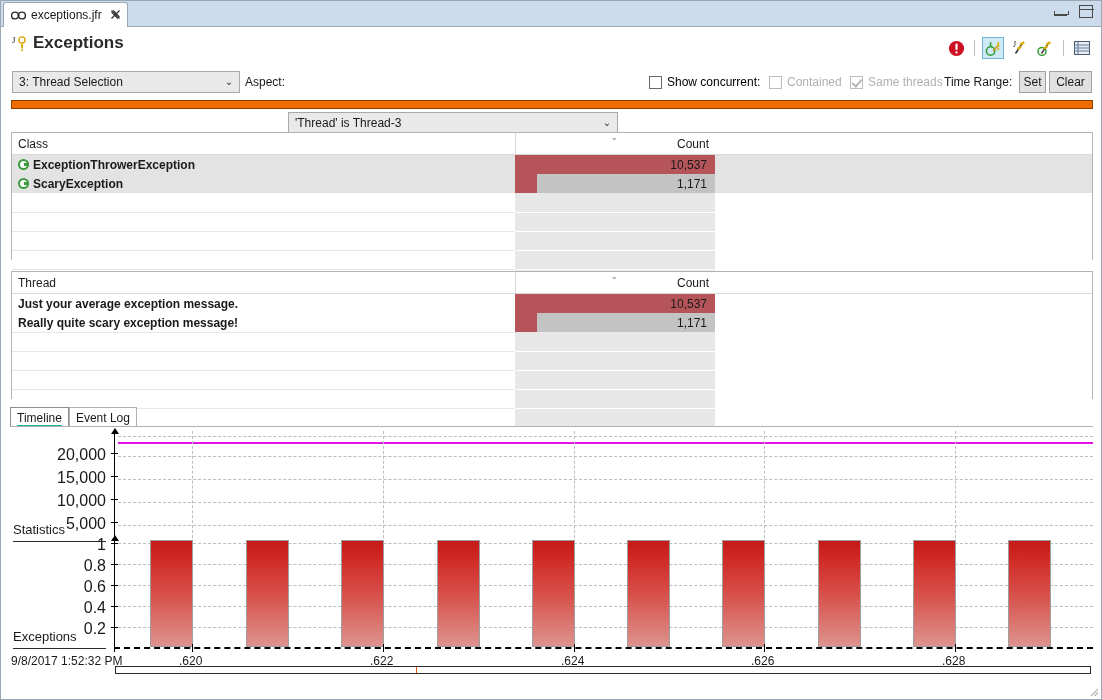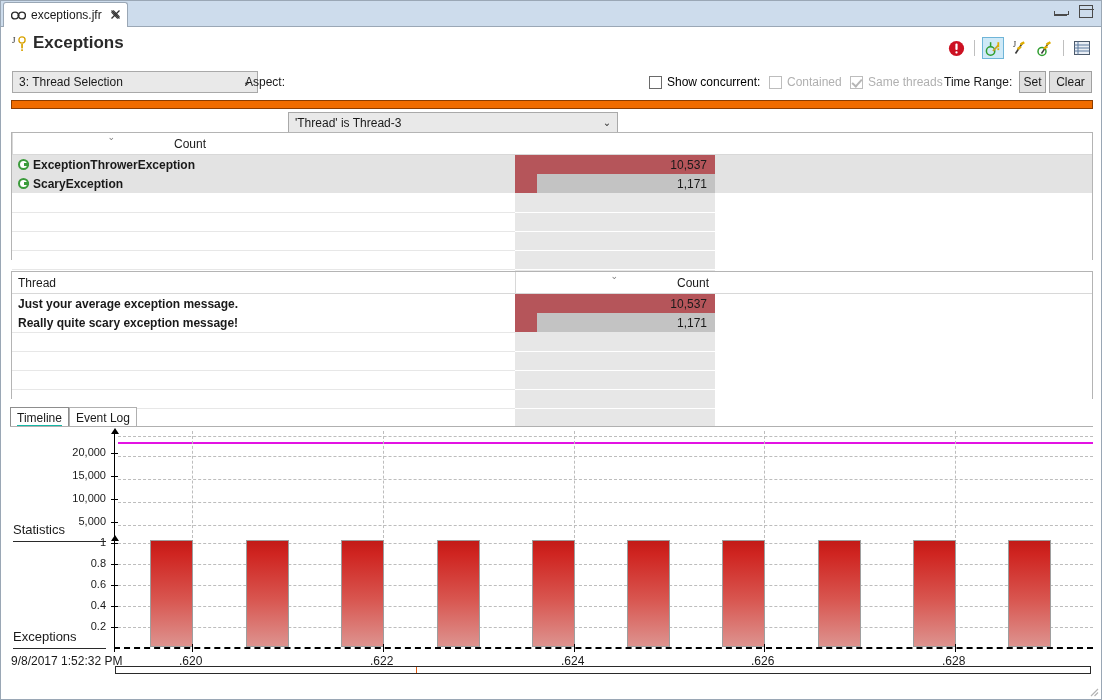--- a/index.html
+++ b/index.html
@@ -190,21 +190,21 @@
     position: absolute; left: 0; top: 425px; width: 1100px; height: 250px;
     background: #ffffff;
   }
   .lane-label {
     position: absolute; font-size: 13px; color: #1a1a1a;
   }
   .lane-rule {
     position: absolute; height: 1px; background: #2a2a2a;
   }
   .ytick {
-    position: absolute; font-size: 11px; color: #1a1a1a;
+    position: absolute; font-size: 16px; color: #1a1a1a;
     text-align: right; white-space: nowrap;
   }
   .xtick {
     position: absolute; font-size: 12px; color: #1a1a1a; white-space: nowrap;
   }
   .axis-v { position: absolute; width: 1px; background: #000; }
   .gridline-h {
     position: absolute; height: 0; border-top: 1px dashed #bdbdbd;
   }
   .gridline-v {
@@ -313,21 +313,21 @@
     <span class="tsep"></span>
     <span class="tbtn">
       <svg width="16" height="14" viewBox="0 0 16 14">
         <rect x="0.5" y="0.5" width="15" height="13" fill="#e9eef5" stroke="#4c5a6b"></rect>
         <path d="M0.5 4 H15.5 M0.5 7 H15.5 M0.5 10 H15.5 M4 0.5 V13.5" stroke="#5d7a9e" stroke-width="1"></path>
       </svg>
     </span>
   </div>
 
   <div class="filter-row">
-    <div class="combo" style="left:11px; top:2px; width:246px;">
+    <div class="combo" style="left:11px; top:2px; width:228px;">
       <span class="cval">3: Thread Selection</span>
       <span class="chev">⌄</span>
     </div>
     <span class="lbl" style="left:244px; top:6px;">Aspect:</span>
     <div class="combo" style="left:287px; top:2px; width:330px;margin-top:41px;">
       <span class="cval">'Thread' is Thread-3</span>
       <span class="chev">⌄</span>
     </div>
 
     <div class="cbx-wrap" style="left:648px; top:6px;">
@@ -344,20 +344,21 @@
     </div>
     <span class="lbl" style="left:943px; top:6px; font-weight:normal;">Time Range:</span>
     <div class="btn" style="left:1018px; top:2px; width:27px;">Set</div>
     <div class="btn" style="left:1048px; top:2px; width:43px;">Clear</div>
   </div>
 
   <div class="orange-bar"></div>
 
   <div class="tablebox" style="left:10px; top:131px; width:1082px; height:128px;">
     <div class="thead">
+      <div class="th name" style="width:503px;">Class</div>
       <div class="th count" style="width:200px;">
         <span class="sort-chev">⌄</span>
         <span>Count</span>
       </div>
     </div>
     <div>
       <div class="trow row-stripe-a">
         <div class="c-name" style="width:503px;">
           <span class="green-circ"></span>
           <span>ExceptionThrowerException</span>

